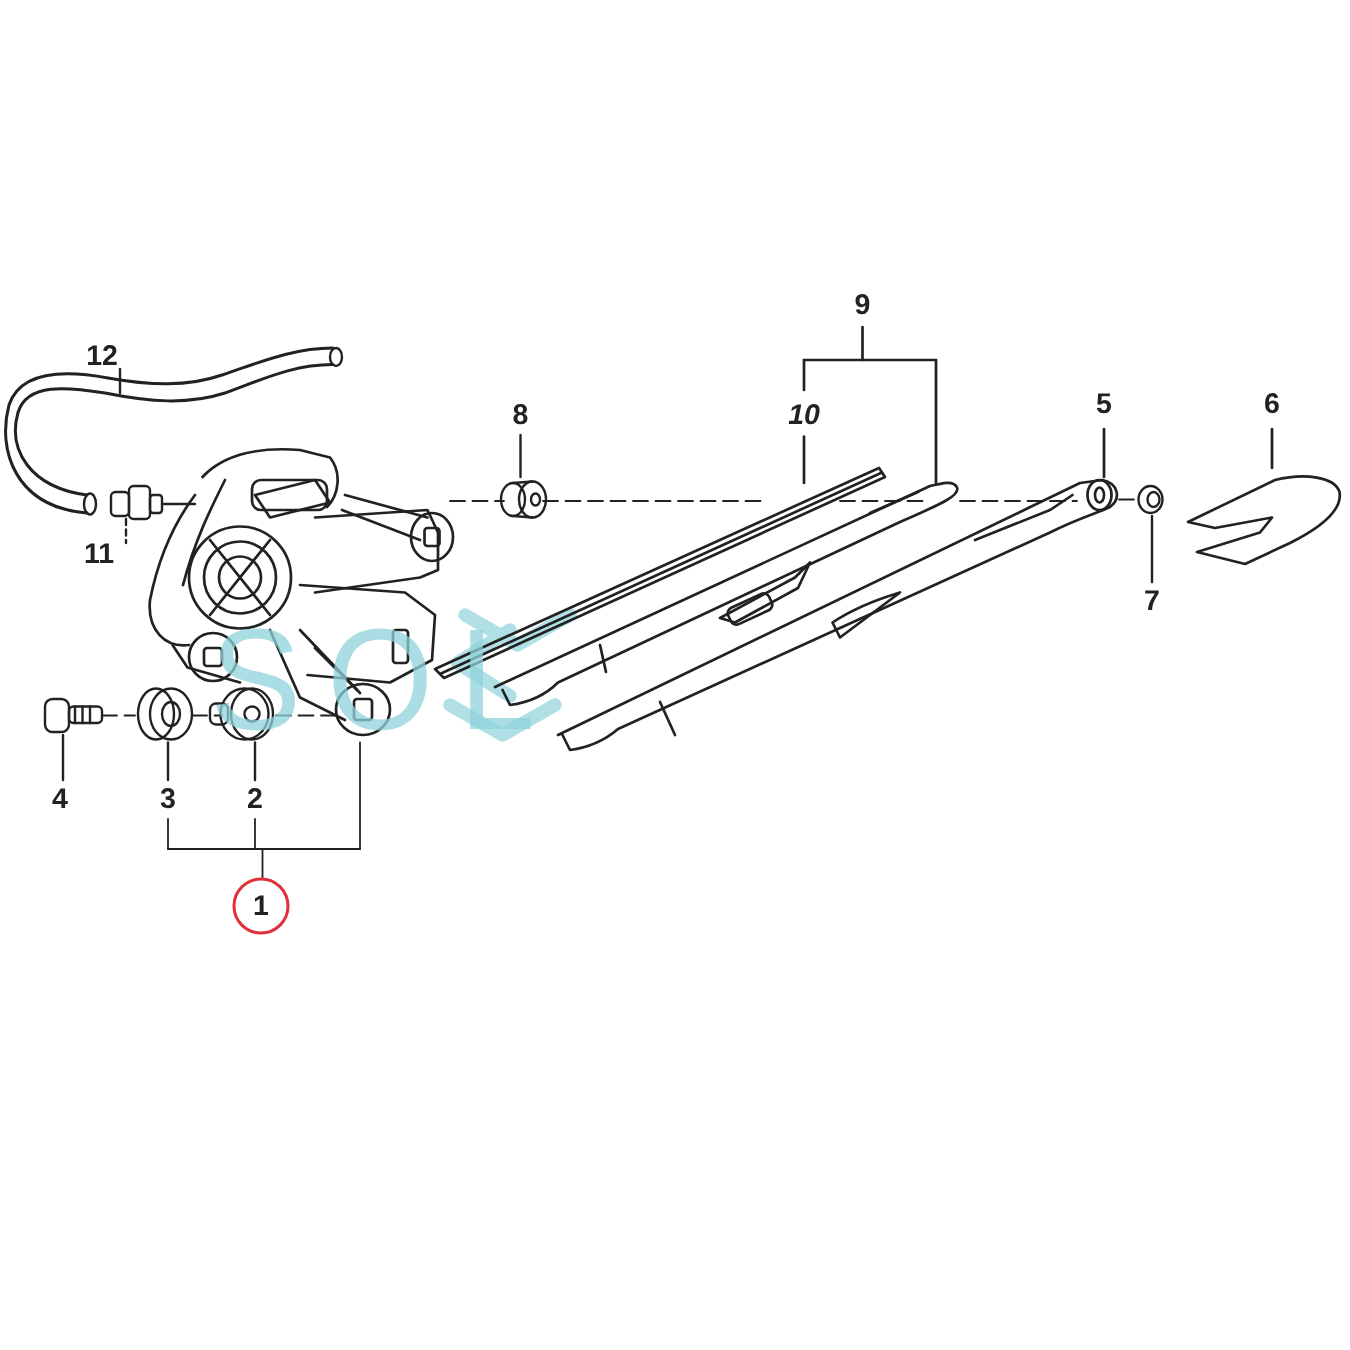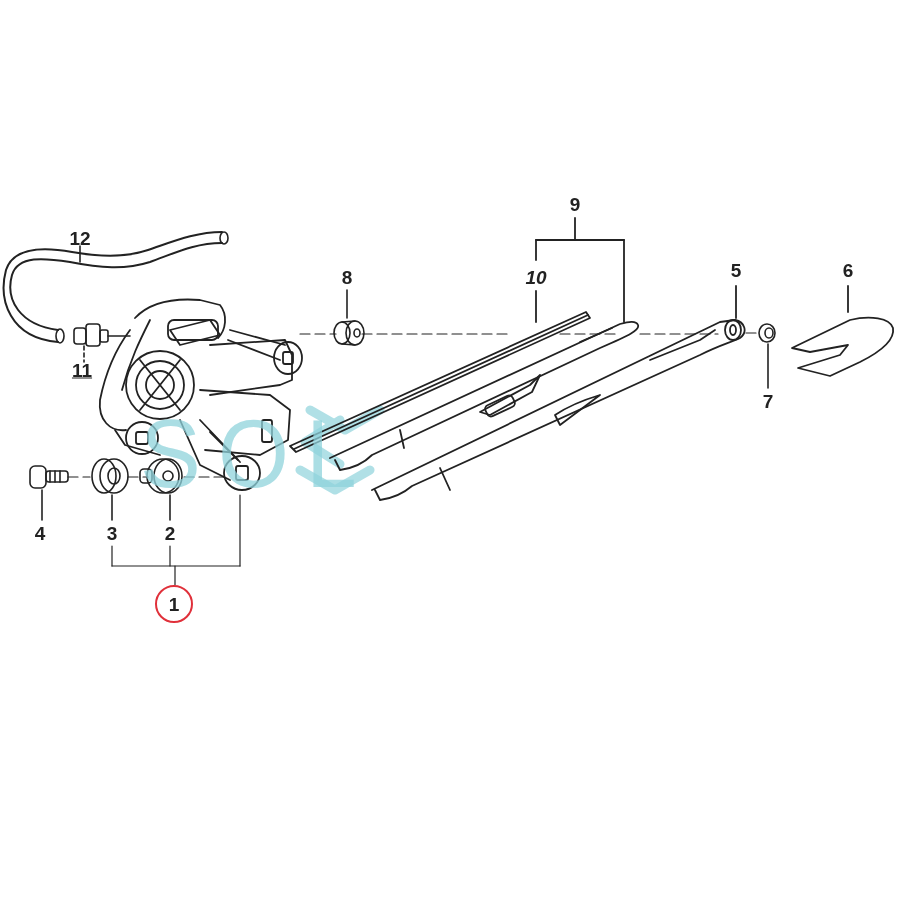--- a/index.html
+++ b/index.html
@@ -153,22 +153,22 @@
 
     <g stroke-width="1.8">
       <path d="M792,348 L850,320 C870,315 890,318 893,328 C895,340 880,352 860,362 L830,376 L798,368 L840,355 L848,345 L810,352 Z"></path>
       <line x1="848" y1="286" x2="848" y2="312"></line>
     </g>
   </g>
 </svg>
 
 <div class="wm-text">SOL</div>
 
-<div class="callout" style="left:80px; top:238px;">12</div>
-<div class="callout" style="left:82px; top:370px;text-decoration:underline;">11</div>
+<div class="callout" style="left:68px; top:238px;">12</div>
+<div class="callout" style="left:66px; top:370px;">11</div>
 <div class="callout" style="left:347px; top:277px;">8</div>
 <div class="callout" style="left:575px; top:204px;">9</div>
 <div class="callout" style="left:536px; top:277px;font-style:italic;">10</div>
 <div class="callout" style="left:736px; top:270px;">5</div>
 <div class="callout" style="left:848px; top:270px;">6</div>
 <div class="callout" style="left:768px; top:401px;">7</div>
 <div class="callout" style="left:40px; top:533px;">4</div>
 <div class="callout" style="left:112px; top:533px;">3</div>
 <div class="callout" style="left:170px; top:533px;">2</div>
 <div class="callout circled" style="left:174px; top:604px;">1</div>

